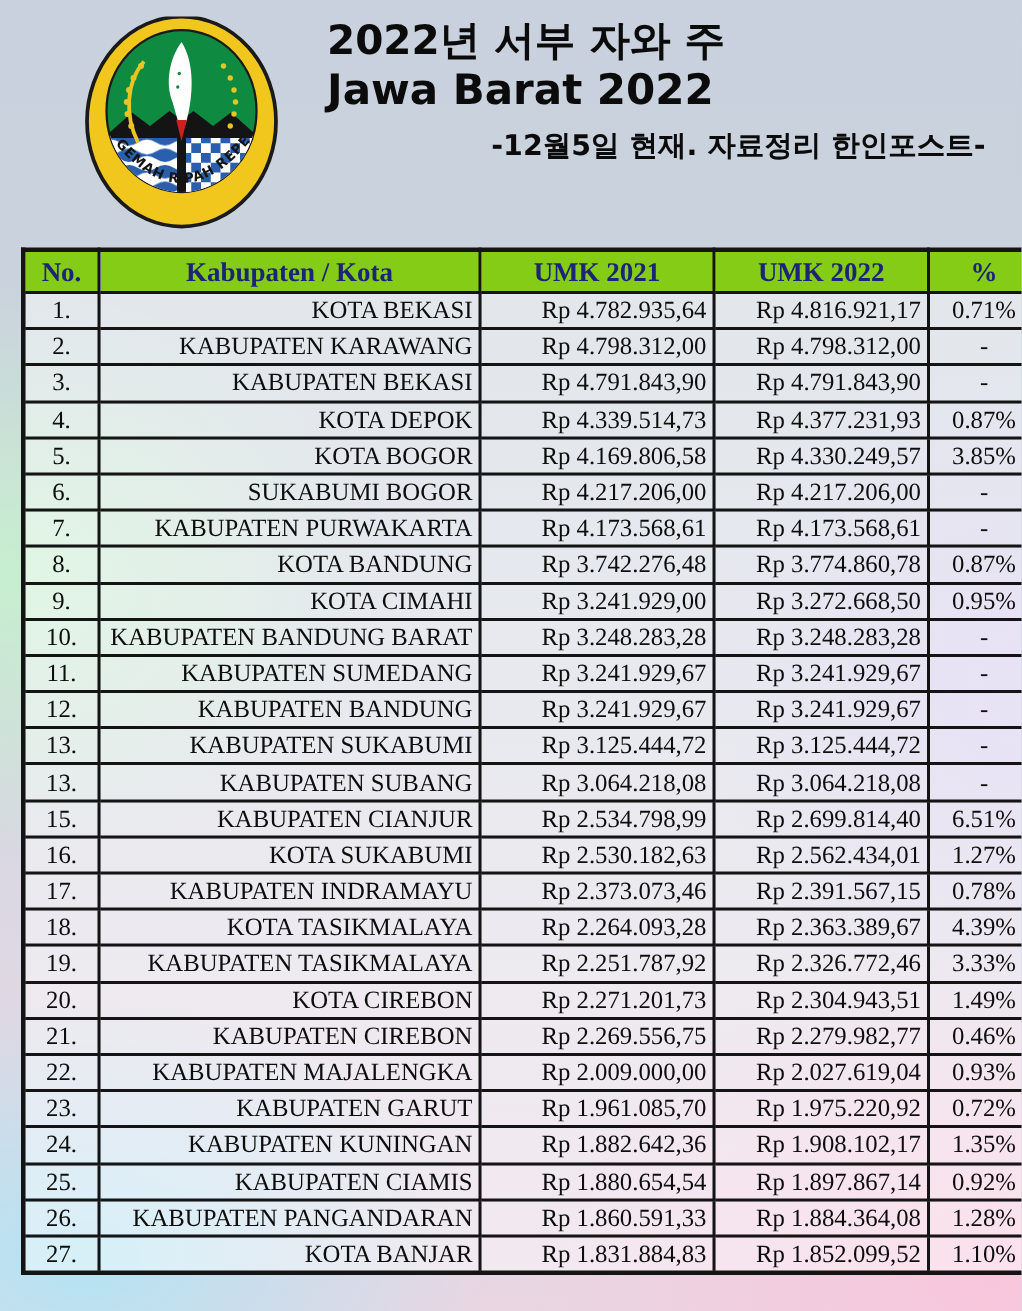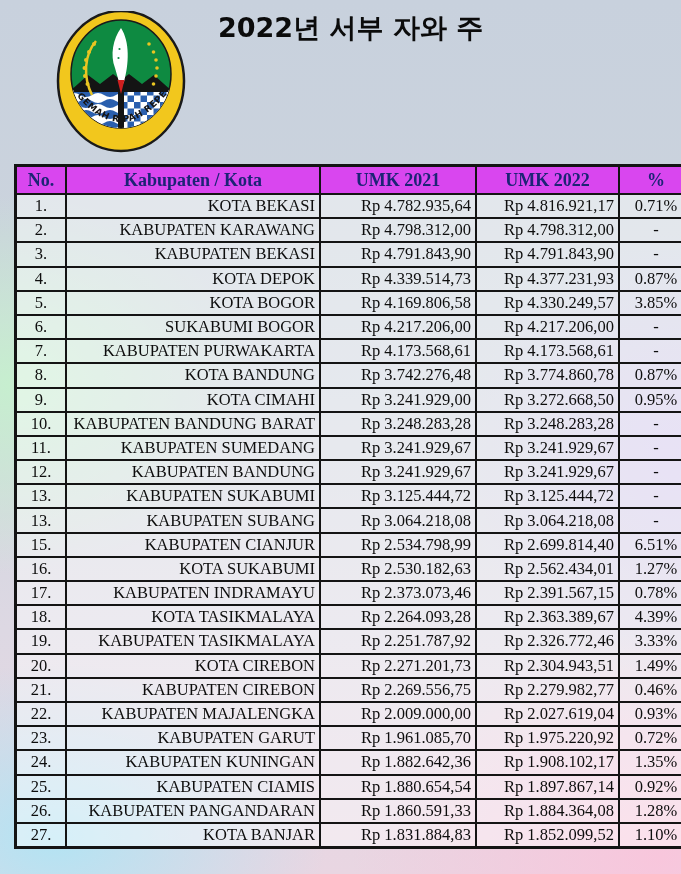--- a/index.html
+++ b/index.html
@@ -23,21 +23,21 @@
   .title-line3 { font-size:28px; line-height:1.05; margin-top:2px; letter-spacing:0px; }
   .title-note  { font-size:19px; margin-top:10px; text-align:right; padding-right:24px; }
 
   table.umk {
     margin:7px 14px 0 14px; width:653px;
     border-collapse:collapse; table-layout:fixed;
     border:3px solid #141414;
   }
   table.umk th, table.umk td { border:2px solid #141414; overflow:hidden; white-space:nowrap; }
   table.umk th {
-    background:#d946ef; color:#1c2475;
+    background:#84cc16; color:#1c2475;
     font-family:"Liberation Serif", serif; font-weight:700;
     font-size:18px; height:26px; text-align:center; padding:0 2px;
   }
   table.umk td {
     background:rgba(255,255,255,0.46); color:#0d0d0d;
     font-size:16.5px; height:22.2px; line-height:22px; padding:0 4px;
   }
   .w0 { width:44px; }  .w1 { width:248px; } .w2 { width:150px; } .w3 { width:137px; } .w4 { width:68px; }
   td.c0 { text-align:center; }
   td.c1 { text-align:right; padding-left:8px; }
@@ -93,20 +93,22 @@
         <circle cx="62.5" cy="47" r="1.1" fill="#0e8a41"></circle>
         <path d="M61.5,69 L65,83 L68.5,69 Z" fill="#cf1f1f"></path>
       </g>
       <text font-family="DejaVu Sans, sans-serif" font-size="9" font-weight="700" fill="#151515" letter-spacing="0.6">
         <textPath href="#mottoArc" startOffset="1%">GEMAH RIPAH REPEH RAPIH</textPath>
       </text>
     </svg>
   </div>
   <div class="titles">
     <div class="title-line2">2022년 서부 자와 주</div>
+    <div class="title-line3">Jawa Barat 2022</div>
+    <div class="title-note">-12월5일 현재. 자료정리 한인포스트-</div>
   </div>
 </div>
 
 <table class="umk">
   <thead>
     <tr>
         <th class="w0">No.</th>
         <th class="w1">Kabupaten / Kota</th>
         <th class="w2">UMK 2021</th>
         <th class="w3">UMK 2022</th>

